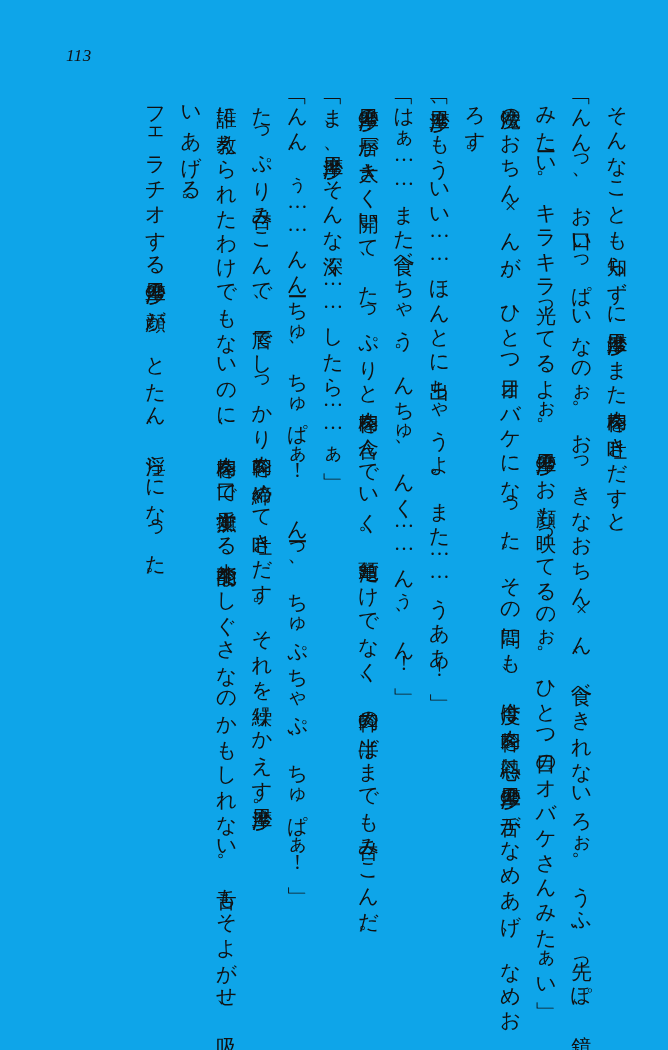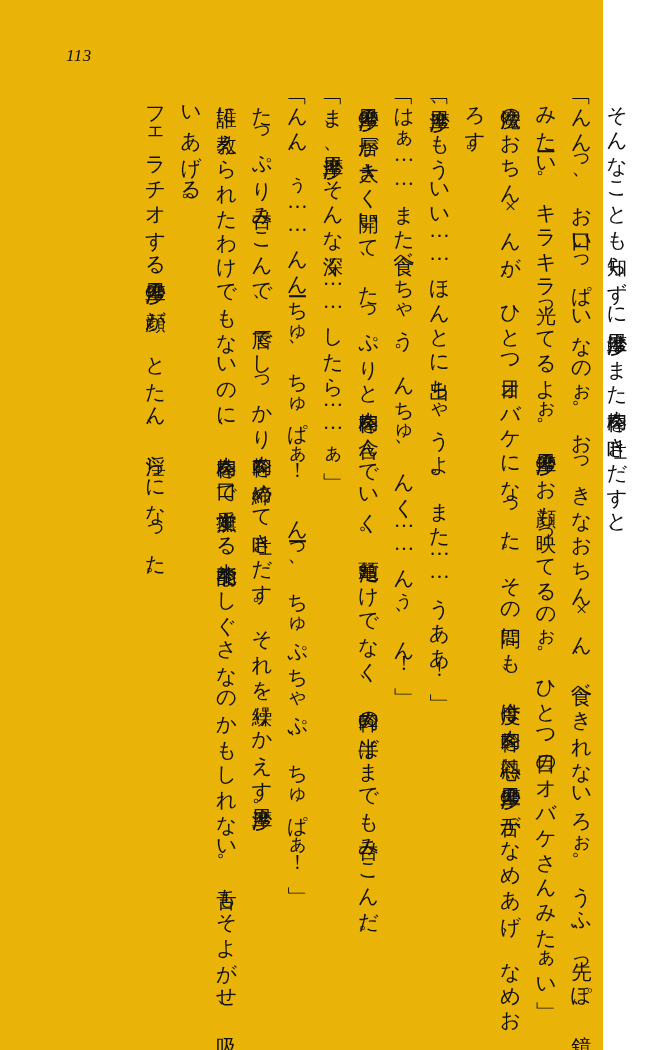--- a/index.html
+++ b/index.html
@@ -9,23 +9,23 @@
   }
   body {
     width: 668px;
     height: 1050px;
     font-family: "Liberation Serif", "DejaVu Serif", serif;
     color: #111111;
     overflow: hidden;
   }
   #page {
     position: relative;
-    width: 603px;
+    width: 668px;
     height: 1050px;
-    background: #eab308;
+    background: #0ea5e9;
     box-sizing: border-box;
   }
   #page-number {
     position: absolute;
     left: 66px;
     top: 46px;
     font-size: 17px;
     font-family: "Liberation Serif", "DejaVu Serif", serif;
     font-style: italic;
     color: #111111;

